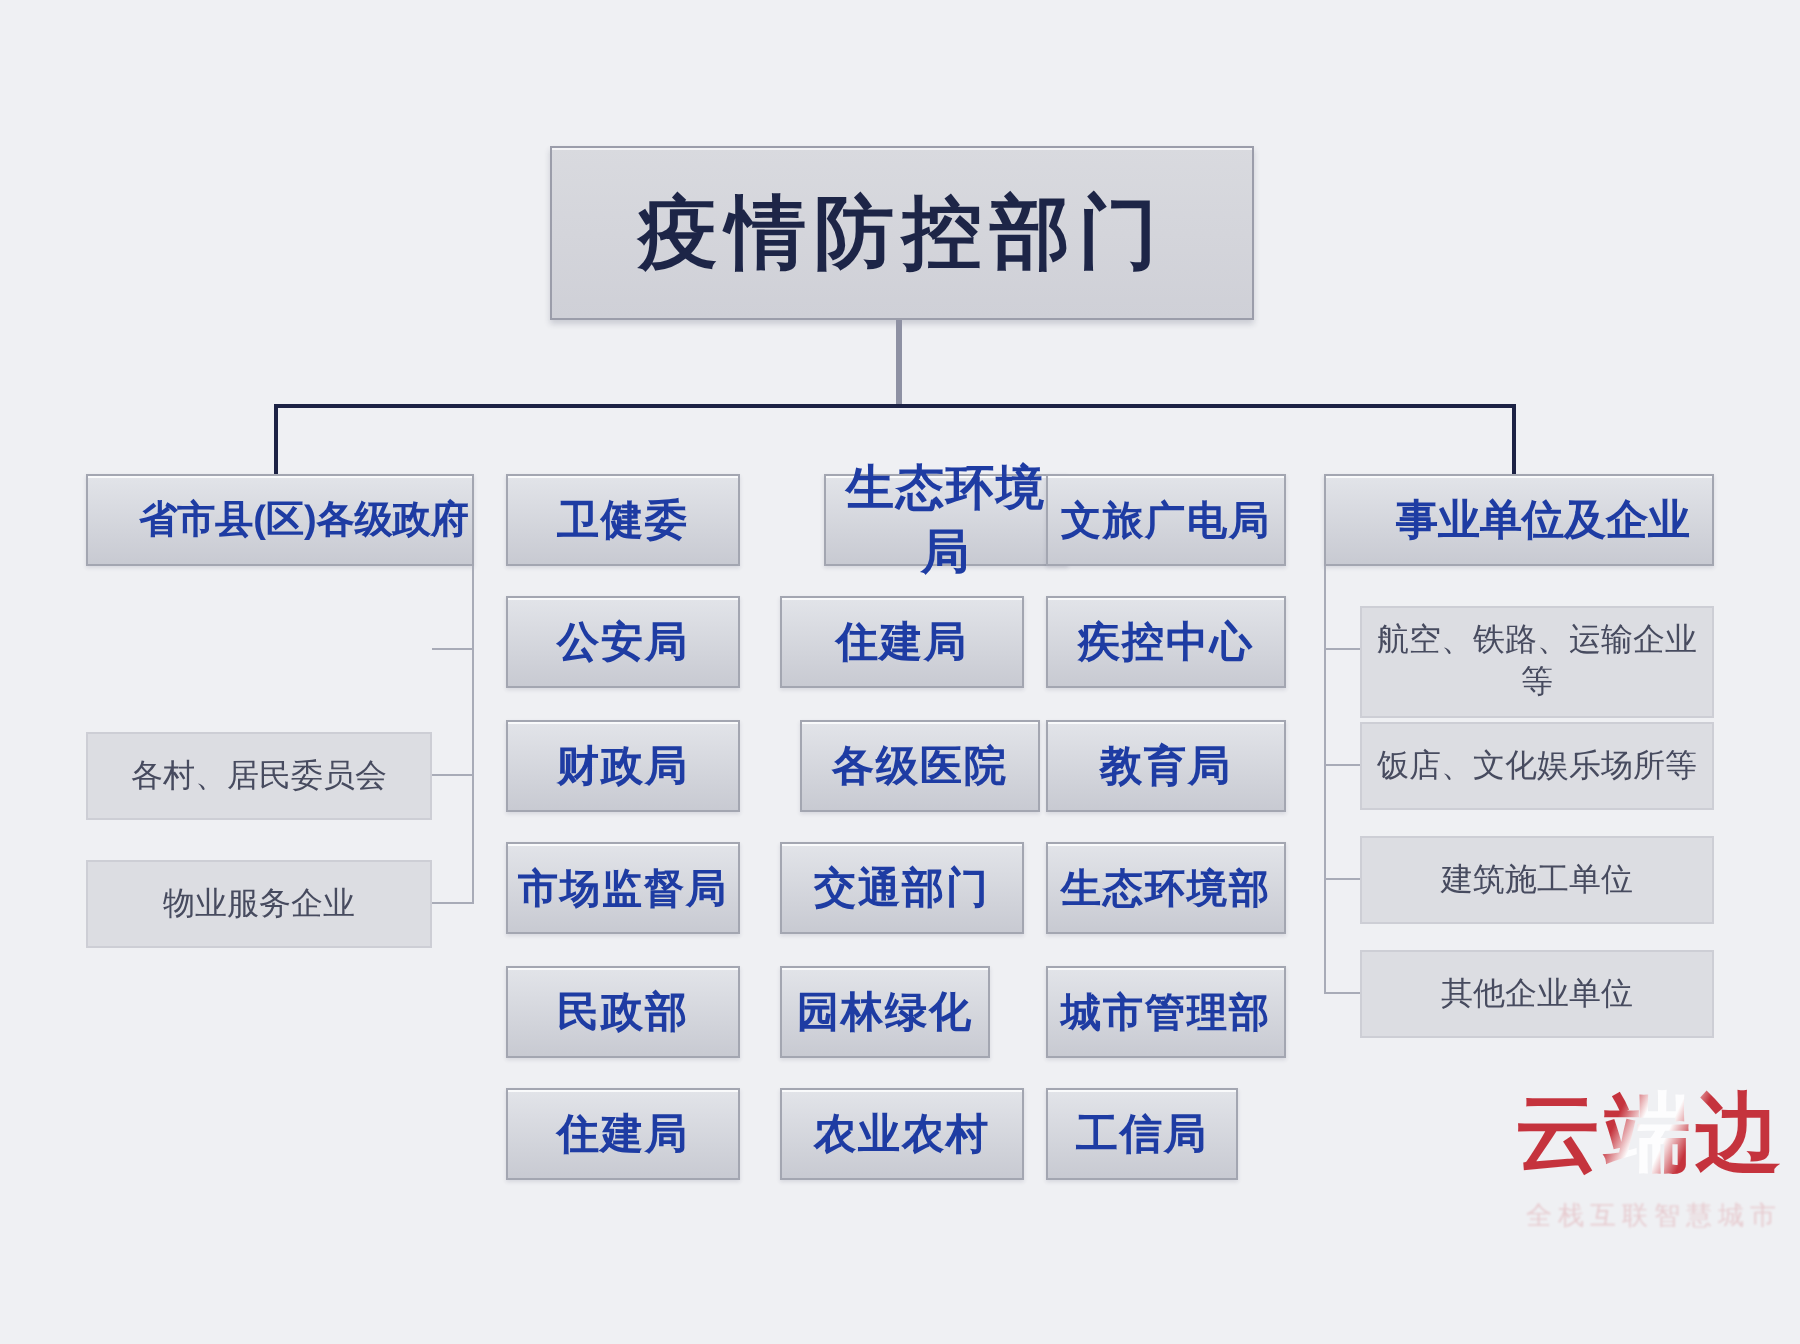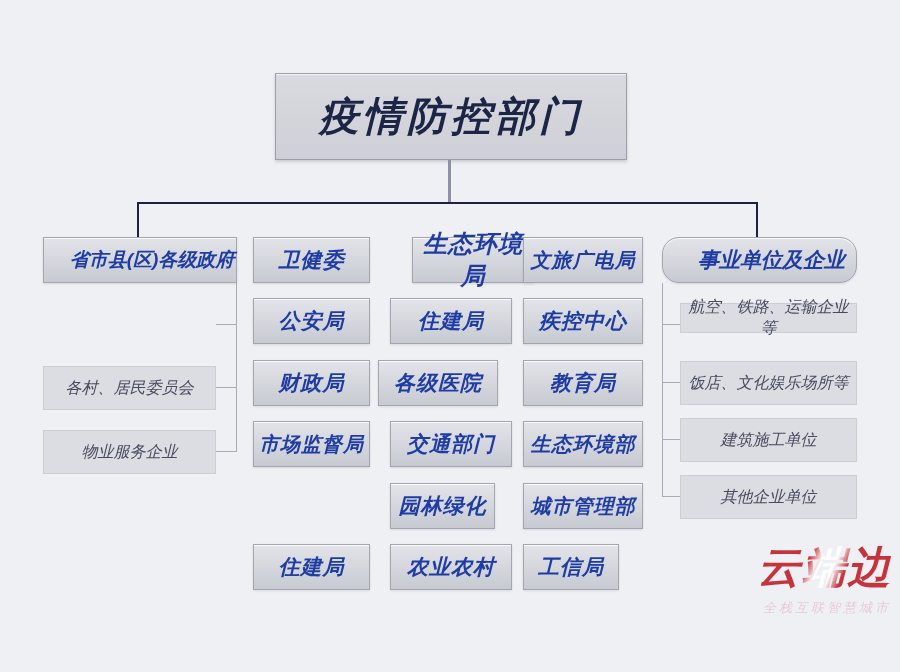--- a/index.html
+++ b/index.html
@@ -6,21 +6,20 @@
   body{
     font-family:"Liberation Sans","DejaVu Sans",sans-serif;
     background:#e8e9ec;
   }
   .canvas{
     position:relative;
     width:900px;height:672px;
     background:#eff0f3;
     overflow:hidden;
     margin:0 auto;
-    font-style:italic;
   }
   .box{
     position:absolute;
     display:flex;align-items:center;justify-content:center;
     text-align:center;
     box-sizing:border-box;
   }
   .title-box{
     background:linear-gradient(180deg,#d9dadf 0%,#cfd0d7 100%);
     border:1px solid #9b9daa;
@@ -98,31 +97,34 @@
     </div>
   <div class="box mid-box" style="left:253px;top:298px;width:117px;height:46px;">
     <span>公安局</span>
     </div>
   <div class="box mid-box" style="left:253px;top:360px;width:117px;height:46px;">
     <span>财政局</span>
     </div>
   <div class="box mid-box" style="left:253px;top:421px;width:117px;height:46px;font-size:20px;text-align:right;">
     <span>市场监督局</span>
     </div>
+  <div class="box mid-box" style="left:253px;top:483px;width:117px;height:46px;">
+    <span>民政部</span>
+    </div>
   <div class="box mid-box" style="left:253px;top:544px;width:117px;height:46px;">
     <span>住建局</span>
     </div>
 
   <div class="box mid-box" style="left:412px;top:237px;width:122px;height:46px;font-size:24px;">
     <span>生态环境局</span>
     </div>
   <div class="box mid-box" style="left:390px;top:298px;width:122px;height:46px;">
     <span>住建局</span>
     </div>
-  <div class="box mid-box" style="left:378px;top:360px;width:120px;height:46px;">
+  <div class="box mid-box" style="left:400px;top:360px;width:120px;height:46px;">
     <span>各级医院</span>
     </div>
   <div class="box mid-box" style="left:390px;top:421px;width:122px;height:46px;">
     <span>交通部门</span>
     </div>
   <div class="box mid-box" style="left:390px;top:483px;width:105px;height:46px;">
     <span>园林绿化</span>
     </div>
   <div class="box mid-box" style="left:390px;top:544px;width:122px;height:46px;">
     <span>农业农村</span>
@@ -140,29 +142,29 @@
   <div class="box mid-box" style="left:523px;top:421px;width:120px;height:46px;font-size:20px;">
     <span>生态环境部</span>
     </div>
   <div class="box mid-box" style="left:523px;top:483px;width:120px;height:46px;font-size:20px;">
     <span>城市管理部</span>
     </div>
   <div class="box mid-box" style="left:523px;top:544px;width:96px;height:46px;">
     <span>工信局</span>
     </div>
 
-  <div class="box hdr-box" style="left:662px;top:237px;width:195px;height:46px;font-size:21px;border-radius:17px;">
+  <div class="box hdr-box" style="left:662px;top:237px;width:195px;height:46px;font-size:21px;">
     <span>事业单位及企业</span>
   </div>
   <div class="line gray" style="left:662px;top:283px;width:1px;height:213px;"></div>
   <div class="line gray" style="left:662px;top:324px;width:18px;height:1px;"></div>
   <div class="line gray" style="left:662px;top:382px;width:18px;height:1px;"></div>
   <div class="line gray" style="left:662px;top:439px;width:18px;height:1px;"></div>
   <div class="line gray" style="left:662px;top:496px;width:18px;height:1px;"></div>
-  <div class="box sub-box" style="left:680px;top:303px;width:177px;height:30px;">
+  <div class="box sub-box" style="left:680px;top:303px;width:177px;height:56px;">
     <span>航空、铁路、运输企业等</span>
   </div>
   <div class="box sub-box" style="left:680px;top:361px;width:177px;height:44px;">
     <span>饭店、文化娱乐场所等</span>
   </div>
   <div class="box sub-box" style="left:680px;top:418px;width:177px;height:44px;">
     <span>建筑施工单位</span>
   </div>
   <div class="box sub-box" style="left:680px;top:475px;width:177px;height:44px;">
     <span>其他企业单位</span>

